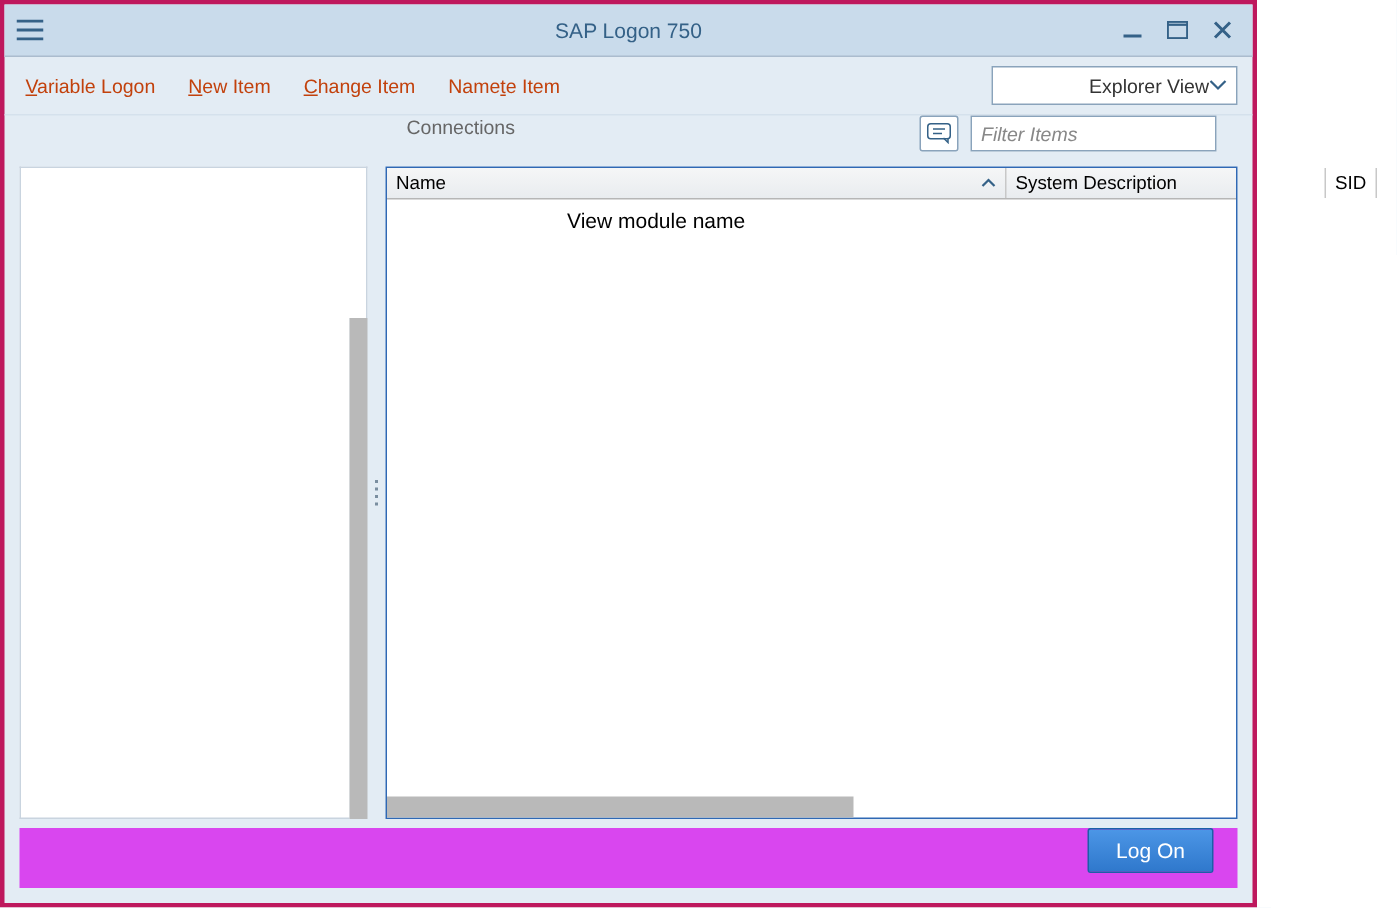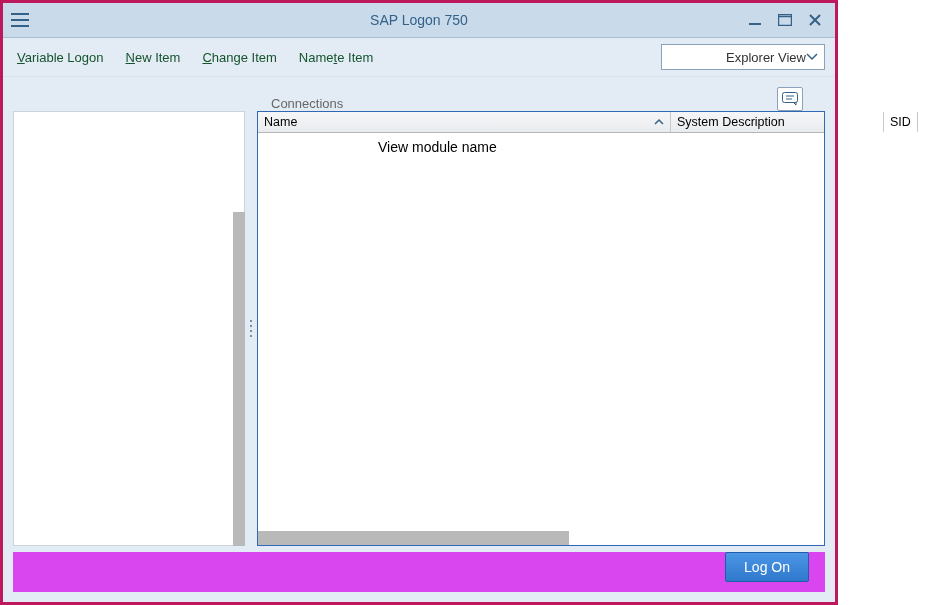--- a/index.html
+++ b/index.html
@@ -5,27 +5,27 @@
   html,body{margin:0;padding:0;font-family:Arial,Helvetica,sans-serif;font-size:13px;background:#fff}
   .window{box-sizing:border-box;width:838px;height:605px;border:3px solid #be185d;background:#e3ecf4;display:flex;flex-direction:column}
   
   .titlebar{height:34px;background:#c9dbeb;border-bottom:1px solid #abbcce;display:flex;align-items:center;position:relative}
   .hamburger{width:34px;height:34px;display:flex;align-items:center;justify-content:center;cursor:pointer;color:#346187}
   .title{position:absolute;left:0;right:0;text-align:center;color:#346187;font-size:14px;pointer-events:none}
   .win-controls{margin-left:auto;display:flex;align-items:center;gap:14px;padding-right:12px;color:#346187}
   .win-controls span{cursor:pointer;display:inline-flex;align-items:center;justify-content:center;width:16px;height:16px}
   
   .toolbar{height:38px;display:flex;align-items:center;padding:0 10px 0 14px;gap:22px;border-bottom:1px solid #d5e1ec}
-  .toolbar a{color:#14532d;text-decoration:none;cursor:pointer}
+  .toolbar a{color:#c2410c;text-decoration:none;cursor:pointer}
   .toolbar a .u{text-decoration:underline}
   .spacer{flex:1}
   .view-select{width:150px;height:24px;border:1px solid #8aa3bb;background:#fff;display:flex;align-items:center;padding:0 6px;justify-content:flex-end;color:#333;cursor:pointer}
   .view-select svg{color:#346187}
   
-  .section-bar{height:34px;display:flex;align-items:flex-end;padding-right:24px}
+  .section-bar{height:34px;display:flex;align-items:flex-start;padding-right:24px}
   .section-left-gap{width:268px}
   .section-title{color:#666;flex:0 0 auto}
   .section-bar .spacer{flex:1}
   .comment-icon{width:24px;height:22px;border:1px solid #8aa3bb;border-radius:2px;background:#fff;display:flex;align-items:center;justify-content:center;color:#346187;margin-right:8px;cursor:pointer}
   .filter-input{width:150px;height:22px;border:1px solid #8aa3bb;background:#fff;padding:0 6px;color:#333;font-style:italic;font-size:13px;outline:none}
   .filter-input::placeholder{color:#888;font-style:italic}
   
   .body-row{flex:1;display:flex;min-height:0;padding:0 10px 6px 10px;gap:0}
   .left-panel{width:232px;display:flex;flex-direction:column}
   
@@ -102,20 +102,21 @@
     <div class="section-left-gap"></div>
     <div class="section-title">Connections</div>
     <div class="spacer"></div>
     <div class="comment-icon">
       <svg width="16" height="14" viewBox="0 0 16 14">
           <rect x="0.5" y="0.5" width="15" height="10" rx="2" fill="none" stroke="currentColor"></rect>
           <path d="M4 4h8M4 7h6" stroke="currentColor"></path>
           <path d="M11 10l3 3v-3" fill="none" stroke="currentColor"></path>
         </svg>
     </div>
+    <input class="filter-input" placeholder="Filter Items" style="">
   </div>
 
   <div class="body-row">
 
     <div class="left-panel">
       <div style="flex:0 0 100px;background:#fff;border:1px solid #c9d4df;border-bottom:none"></div>
       <div style="flex:1;display:flex">
         <div style="flex:1;background:#fff;border:1px solid #c9d4df;border-top:none;border-right:none"></div>
         <div style="width:12px;background:#b9b9b9"></div>
       </div>

